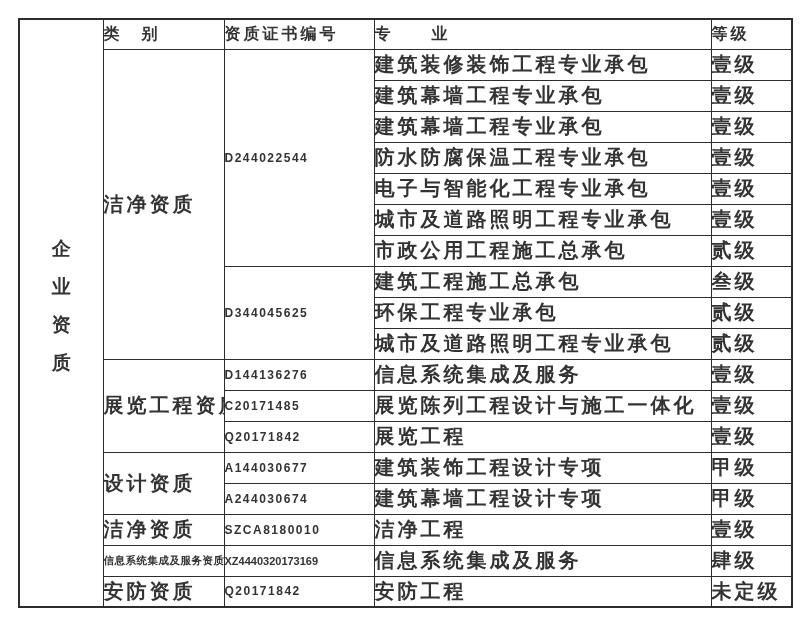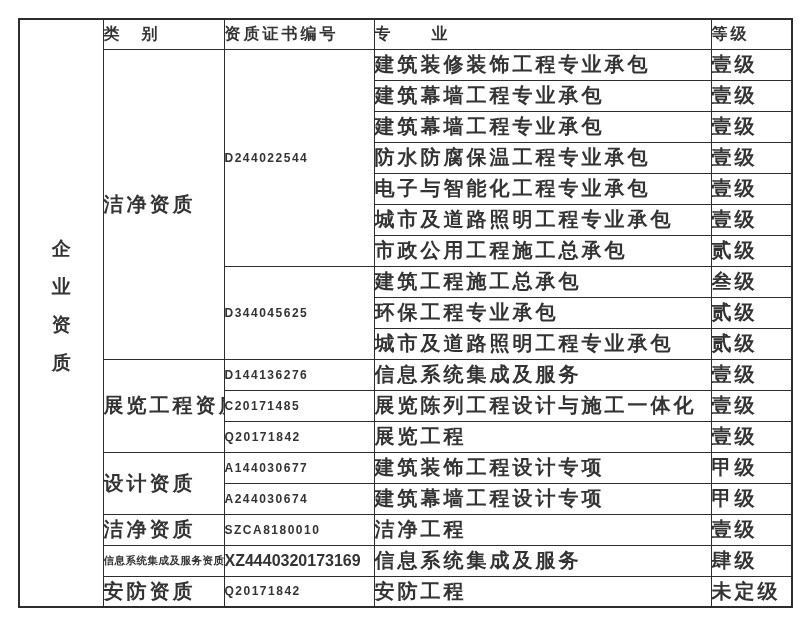--- a/index.html
+++ b/index.html
@@ -24,21 +24,21 @@
     padding: 0;
     font-weight: bold;
     overflow: hidden;
     white-space: nowrap;
   }
   tr.r { height: 31px; }
   tr.hdr { height: 30px; }
   .zh  { font-size: 20px; letter-spacing: 3px; }
   .hdr th { font-size: 16px; letter-spacing: 3px; }
   .cert { font-size: 12px; letter-spacing: 1.5px; }
-  .cert-small { font-size: 16px; letter-spacing: 0; }
+  .cert-small { font-size: 11px; letter-spacing: 0; }
   .cat-small { font-size: 10.5px; letter-spacing: 0.5px; margin-left: 36px; }
   .side {
     border-right: 1.5px solid #2d2d2d;
   }
   .side-wrap {
     display: flex;
     flex-direction: column;
     align-items: center;
     justify-content: center;
     gap: 19px;

